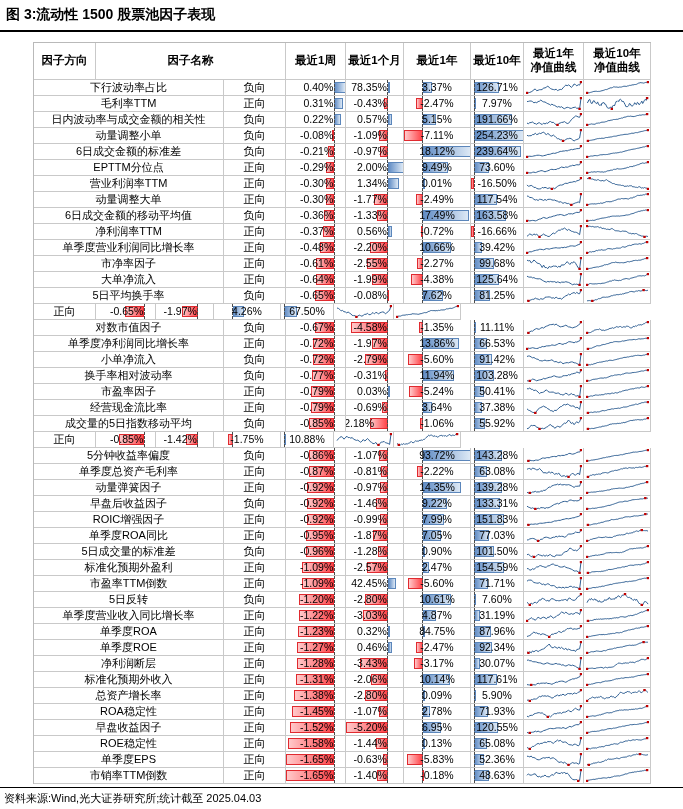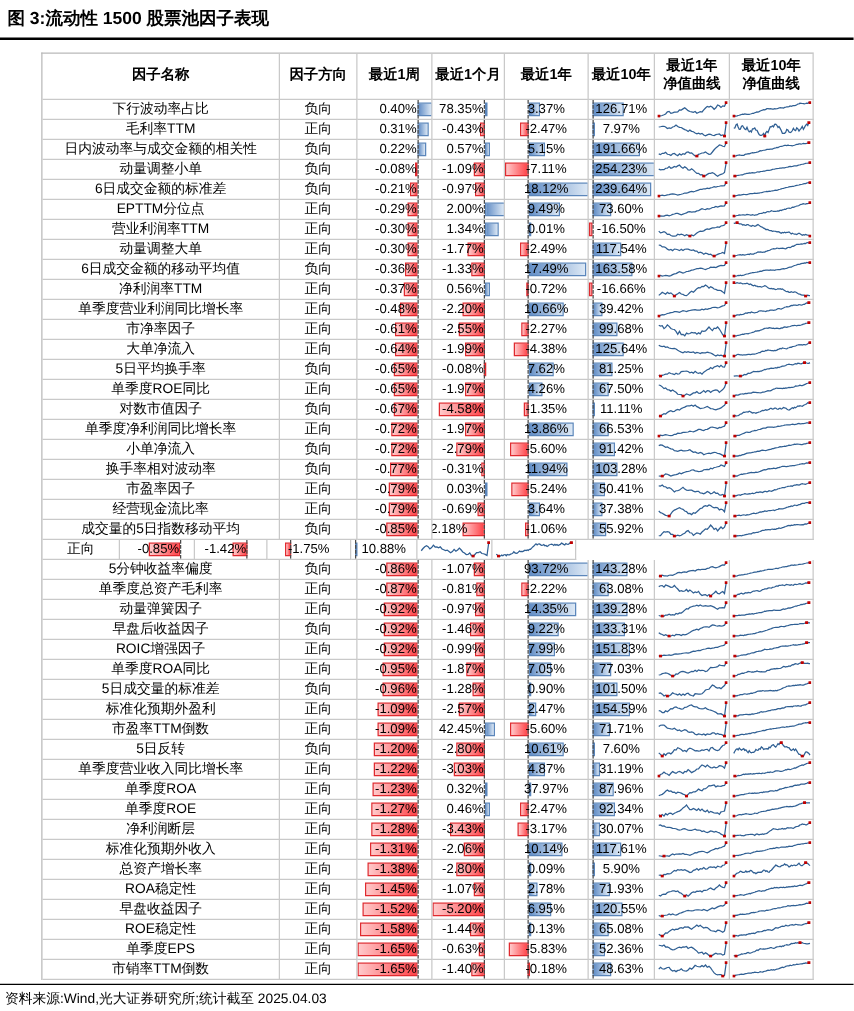--- a/index.html
+++ b/index.html
@@ -24,22 +24,22 @@
   .source{position:absolute;left:4px;top:791px;font-size:11px;white-space:nowrap}
 </style>
 </head>
 <body>
 
 <div class="title">图 3:流动性 1500 股票池因子表现</div>
 <div class="title-rule"></div>
 
 <div class="ftable">
   <div class="tr">
+    <div class="td th c1">因子方向</div>
     <div class="td th c0">因子名称</div>
-    <div class="td th c1">因子方向</div>
     <div class="td th c2">最近1周</div>
     <div class="td th c3">最近1个月</div>
     <div class="td th c4">最近1年</div>
     <div class="td th c5">最近10年</div>
     <div class="td th c6">最近1年
 净值曲线</div>
     <div class="td th c7">最近10年
 净值曲线</div>
   </div>
   <div id="tbody">
@@ -583,21 +583,20 @@
     <div class="td spark c7">
           <svg width="63" height="13">
             <polyline points="1.0,11.7 1.9,11.8 2.8,11.6 3.7,11.6 4.5,11.8 5.4,11.9 6.3,12.0 7.2,11.7 8.1,11.5 9.0,10.9 9.8,10.6 10.7,10.8 11.6,10.3 12.5,9.6 13.4,9.7 14.3,9.5 15.1,9.1 16.0,8.6 16.9,8.1 17.8,8.2 18.7,8.2 19.6,8.3 20.4,8.1 21.3,8.2 22.2,7.9 23.1,7.9 24.0,7.4 24.9,7.0 25.8,6.6 26.6,6.7 27.5,6.2 28.4,6.1 29.3,6.1 30.2,5.7 31.1,5.6 31.9,5.7 32.8,5.7 33.7,5.4 34.6,5.2 35.5,5.4 36.4,4.8 37.2,5.0 38.1,4.6 39.0,4.3 39.9,3.9 40.8,3.9 41.7,3.7 42.6,3.4 43.4,2.8 44.3,2.6 45.2,2.4 46.1,2.6 47.0,2.7 47.9,2.9 48.7,2.8 49.6,2.2 50.5,2.0 51.4,2.2 52.3,1.6 53.2,1.7 54.0,1.9 54.9,2.1 55.8,1.7 56.7,1.2 57.6,1.0 58.5,1.1 59.3,1.4 60.2,1.6 61.1,1.6 62.0,1.1" fill="none" stroke="#2f5f93" stroke-width="1"></polyline>
             <rect x="5.1" y="10.8" width="2.4" height="2.4" fill="#c00000"></rect>
             <rect x="56.4" y="-0.2" width="2.4" height="2.4" fill="#c00000"></rect>
           </svg>
         </div>
   </div>
 
   <div class="tr">
-    <div class="td name c0">单季度ROE同比</div>
     <div class="td dir c1">正向</div>
     <div class="td val c2">
           <span class="bar" style="width: 19.0244px; left: 29.2683px; background: linear-gradient(to left, rgb(255, 67, 72), rgb(255, 201, 202)); border: 1px solid rgb(224, 42, 47);"></span>
           <span class="axis" style="left: 47.7927px;"></span>
           <span class="vtext" style="right: 11.7073px;">-0.65%</span>
         </div>
     <div class="td val c3">
           <span class="bar" style="width: 15.8694px; left: 26.0194px; background: linear-gradient(to left, rgb(255, 67, 72), rgb(255, 201, 202)); border: 1px solid rgb(224, 42, 47);"></span>
           <span class="axis" style="left: 41.3889px;"></span>
           <span class="vtext" style="right: 16.1111px;">-1.97%</span>
@@ -1377,21 +1376,21 @@
           <span class="vtext" style="right: 11.7073px;">-1.23%</span>
         </div>
     <div class="td val c3">
           <span class="bar" style="width: 2.57778px; left: 41.8889px; background: linear-gradient(to right, rgb(99, 142, 198), rgb(220, 232, 245)); border: 1px solid rgb(91, 134, 187);"></span>
           <span class="axis" style="left: 41.3889px;"></span>
           <span class="vtext" style="right: 16.1111px;">0.32%</span>
         </div>
     <div class="td val c4">
           <span class="bar" style="width: 2.24655px; left: 18.7917px; background: linear-gradient(to right, rgb(99, 142, 198), rgb(220, 232, 245)); border: 1px solid rgb(91, 134, 187);"></span>
           <span class="axis" style="left: 18.2917px;"></span>
-          <span class="vtext center">37.97%</span>
+          <span class="vtext center">84.75%</span>
         </div>
     <div class="td val c5">
           <span class="bar" style="width: 17.2095px; left: 3.25955px; background: linear-gradient(to right, rgb(99, 142, 198), rgb(220, 232, 245)); border: 1px solid rgb(91, 134, 187);"></span>
           <span class="axis" style="left: 2.75955px;"></span>
           <span class="vtext center">87.96%</span>
         </div>
     <div class="td spark c6">
           <svg width="56" height="13">
             <polyline points="1.0,11.5 2.4,11.0 3.8,10.5 5.2,9.5 6.5,8.0 7.9,7.0 9.3,8.0 10.7,7.8 12.1,8.8 13.5,8.7 14.8,9.8 16.2,8.8 17.6,9.0 19.0,9.5 20.4,10.3 21.8,10.8 23.2,12.0 24.5,10.5 25.9,9.1 27.3,9.3 28.7,8.4 30.1,8.4 31.5,7.6 32.8,6.3 34.2,7.1 35.6,7.6 37.0,6.1 38.4,6.0 39.8,4.9 41.2,3.5 42.5,3.7 43.9,3.3 45.3,3.0 46.7,4.5 48.1,3.8 49.5,4.0 50.8,4.1 52.2,3.5 53.6,3.4 55.0,1.0" fill="none" stroke="#2f5f93" stroke-width="1"></polyline>
             <rect x="22.0" y="10.8" width="2.4" height="2.4" fill="#c00000"></rect>

